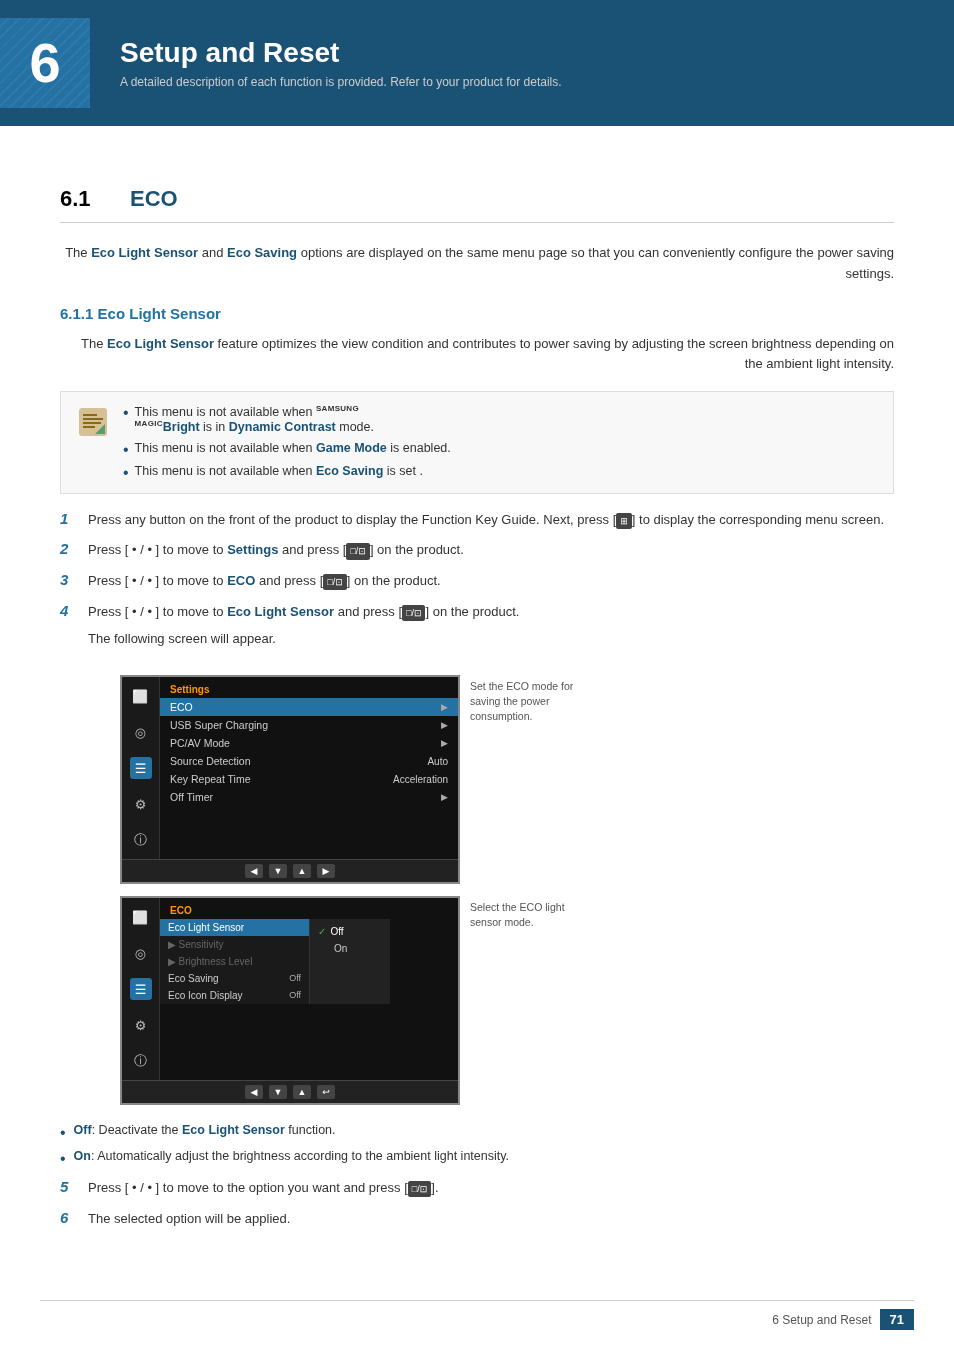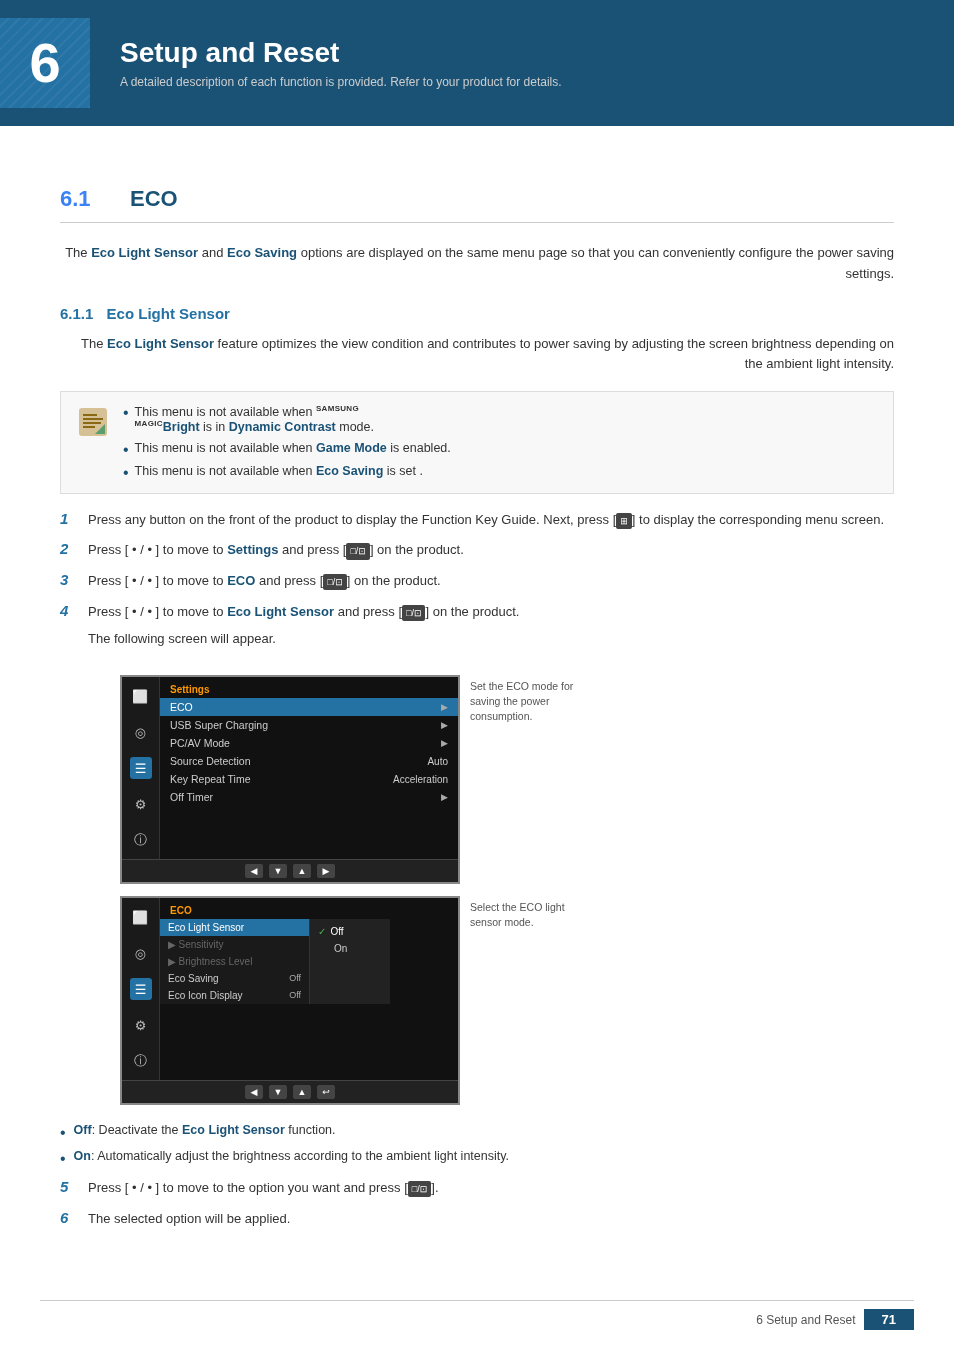--- a/index.html
+++ b/index.html
@@ -74,40 +74,40 @@
     .section-title {
       display: flex;
       align-items: baseline;
       margin-bottom: 20px;
       margin-top: 30px;
       border-bottom: 1px solid #ccc;
       padding-bottom: 10px;
     }
     .section-num {
       font-size: 22px;
-      color: #3b82f6;
+      color: #000000;
       font-weight: bold;
       margin-right: 20px;
       min-width: 50px;
     }
     .section-name {
       font-size: 22px;
       color: #1a5276;
       font-weight: bold;
     }
 
     
     .subsection-title {
       font-size: 15px;
       color: #2471a3;
       font-weight: bold;
       margin: 20px 0 12px 0;
     }
     .subsection-num {
-      margin-right: 9px;
+      margin-right: 0;
     }
 
     p {
       line-height: 1.6;
       margin-bottom: 12px;
       text-align: right;
     }
 
     b.highlight { color: #1a5276; font-weight: bold; }
 
@@ -333,21 +333,21 @@
       align-items: center;
       gap: 8px;
       justify-content: center;
     }
     .footer-chapter {
       color: #555;
     }
     .footer-page {
       background: #1a5276;
       color: #fff;
-      padding: 3px 18px;
+      padding: 3px 10px;
       font-weight: bold;
       font-size: 13px;
     }
 
     .step-sub { margin-top: 6px; margin-bottom: 8px; }
   </style>
 </head>
 <body>
 
 <div class="header">

